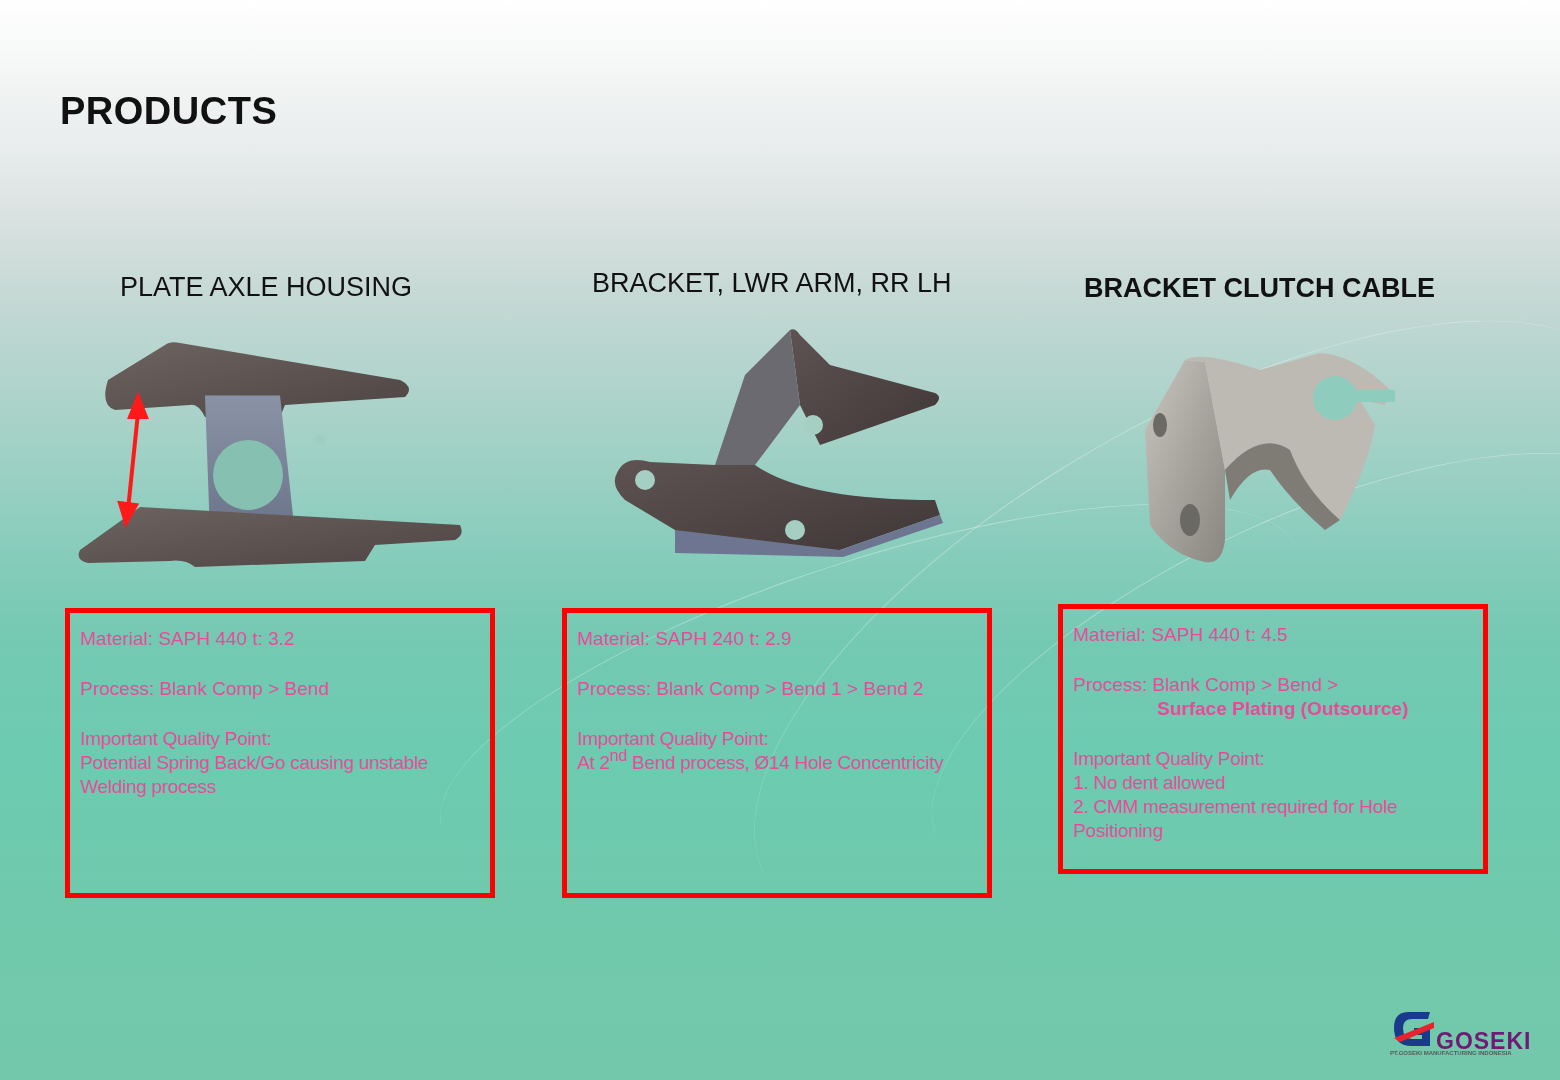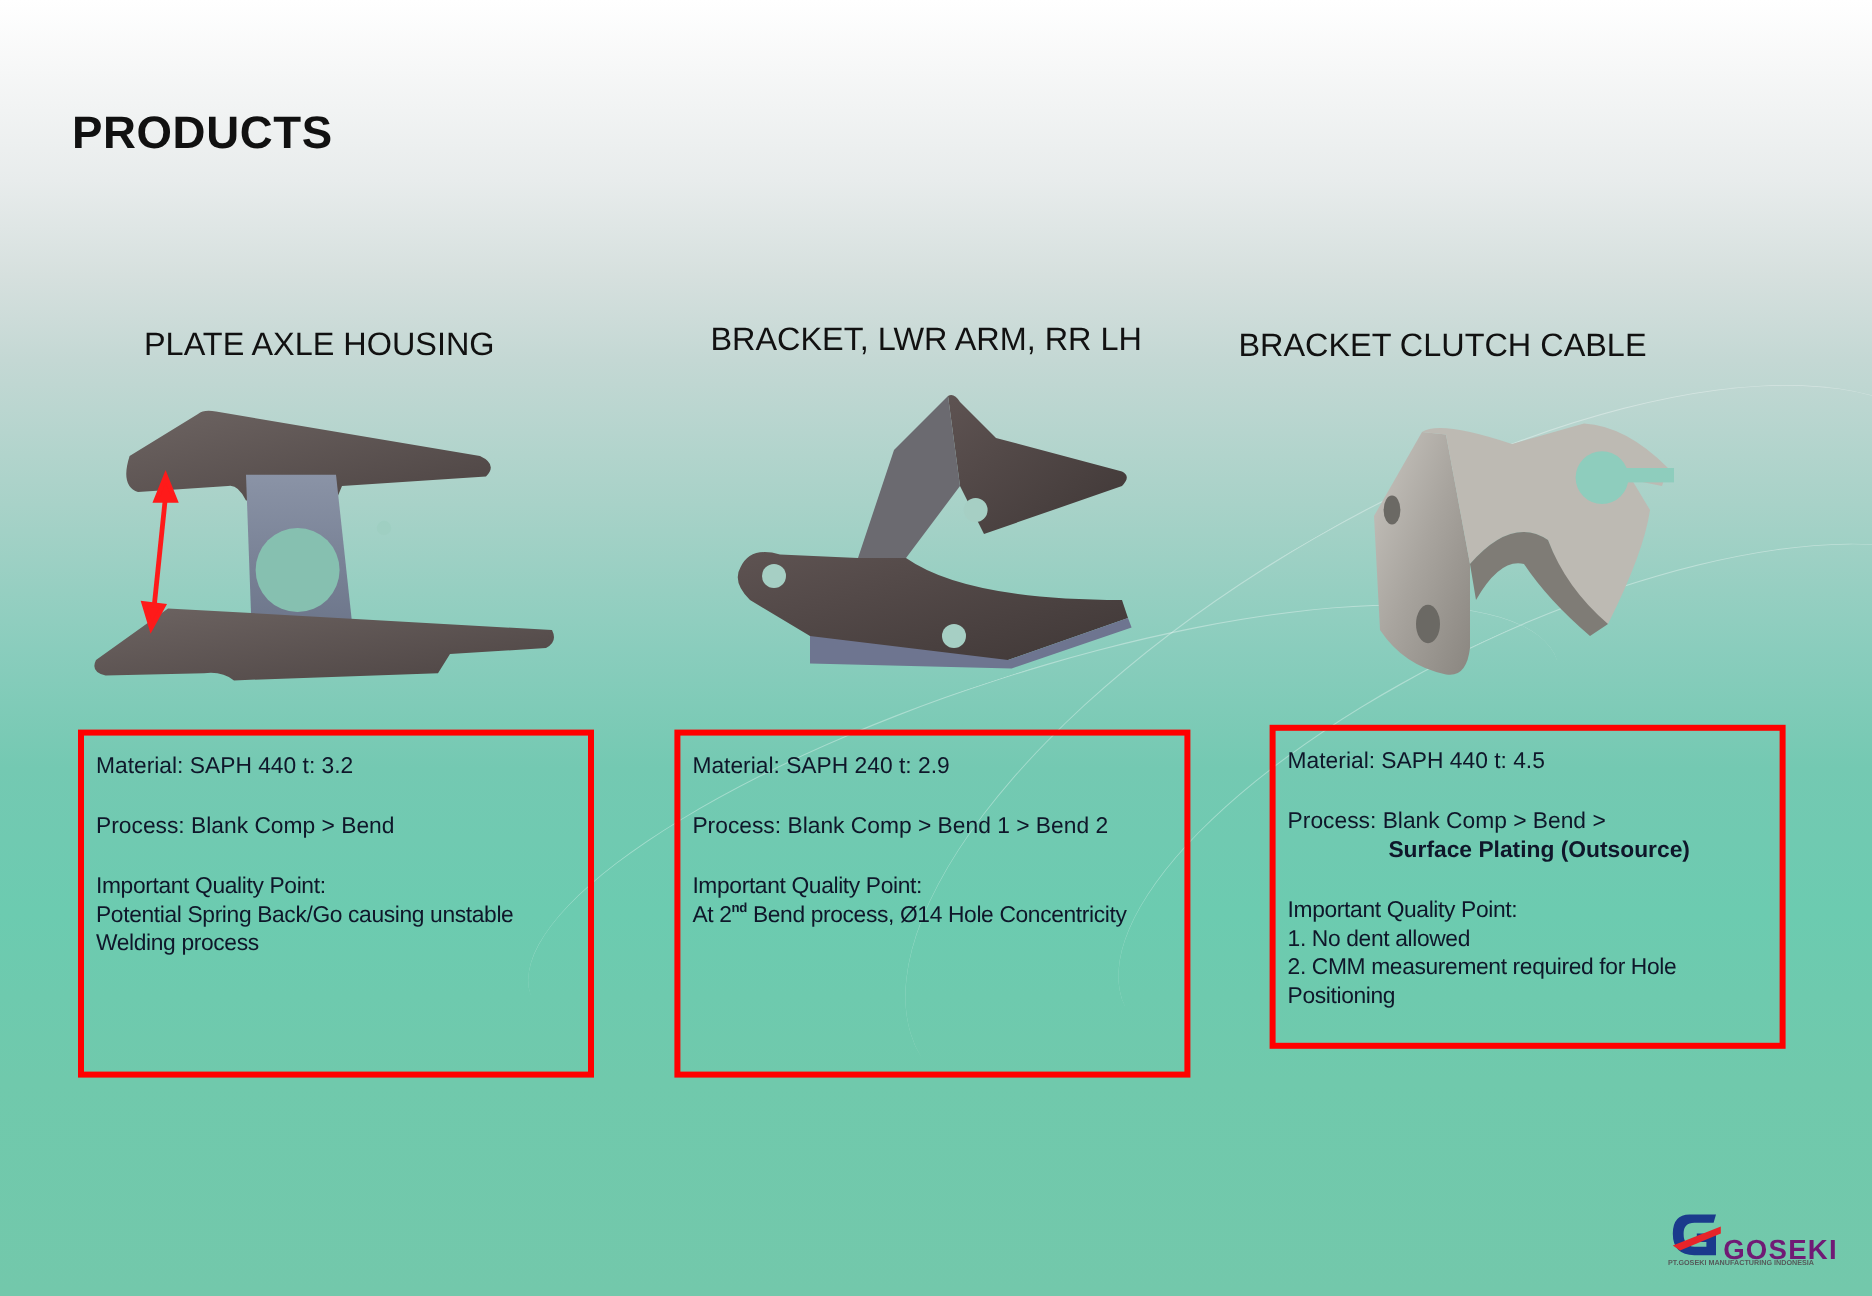--- a/index.html
+++ b/index.html
@@ -42,27 +42,27 @@
   }
   .product-image {
     position: absolute;
   }
   .spec-box {
     position: absolute;
     border: 5px solid #ff0000;
     padding: 14px 4px 10px 10px;
     font-size: 19px;
     line-height: 24px;
-    color: #0f172a;
+    color: #ec4899;
   }
   .spec-line { display: block; }
   .spec-gap { height: 26px; }
   .spec-indent { padding-left: 84px; font-weight: bold; }
   .spec-tight { letter-spacing: -0.3px; }
-  sup { font-size: 11px; line-height: 0; vertical-align: 8px; font-weight: bold; }
+  sup { font-size: 16px; line-height: 0; vertical-align: 8px; }
   .logo {
     position: absolute;
     left: 1390px; top: 1008px;
     width: 150px; height: 52px;
   }
   .logo-word {
     position: absolute;
     left: 46px; top: 20px;
     font-size: 23px;
     font-weight: bold;
@@ -149,21 +149,21 @@
 
 <div class="spec-box" style="left:562px;top:608px;width:430px;height:290px;">
   <span class="spec-line">Material: SAPH 240 t: 2.9</span>
   <div class="spec-gap"></div>
   <span class="spec-line">Process: Blank Comp &gt; Bend 1 &gt; Bend 2</span>
   <div class="spec-gap"></div>
   <span class="spec-line spec-tight">Important Quality Point:</span>
   <span class="spec-line spec-tight"><span>At 2</span><sup>nd</sup><span> Bend process, Ø14 Hole Concentricity</span></span>
 </div>
 
-<div class="product-title" style="left:1032px;top:273px;">BRACKET CLUTCH CABLE</div>
+<div class="product-title" style="left:1084px;top:273px;font-weight:bold;">BRACKET CLUTCH CABLE</div>
 
 <svg class="product-image" style="left:1130px;top:350px;" width="270" height="220" viewBox="0 0 270 220">
   <defs>
     <linearGradient id="gD" x1="0" y1="0" x2="1" y2="1">
       <stop offset="0" stop-color="#c9c6c0"></stop>
       <stop offset="0.5" stop-color="#a8a49e"></stop>
       <stop offset="1" stop-color="#8a8680"></stop>
     </linearGradient>
   </defs>
 

